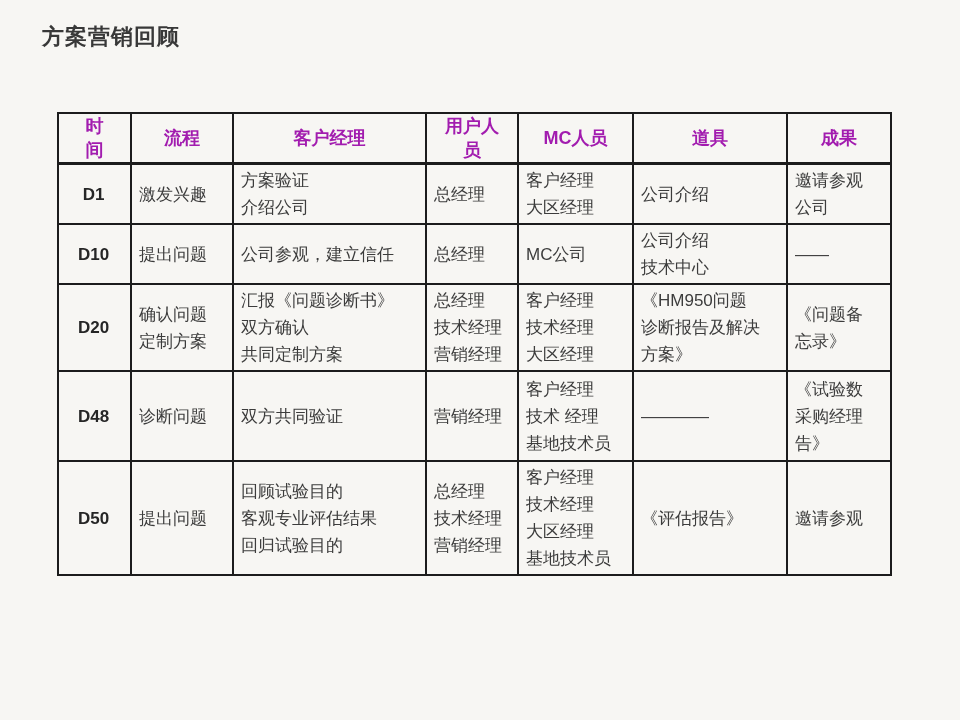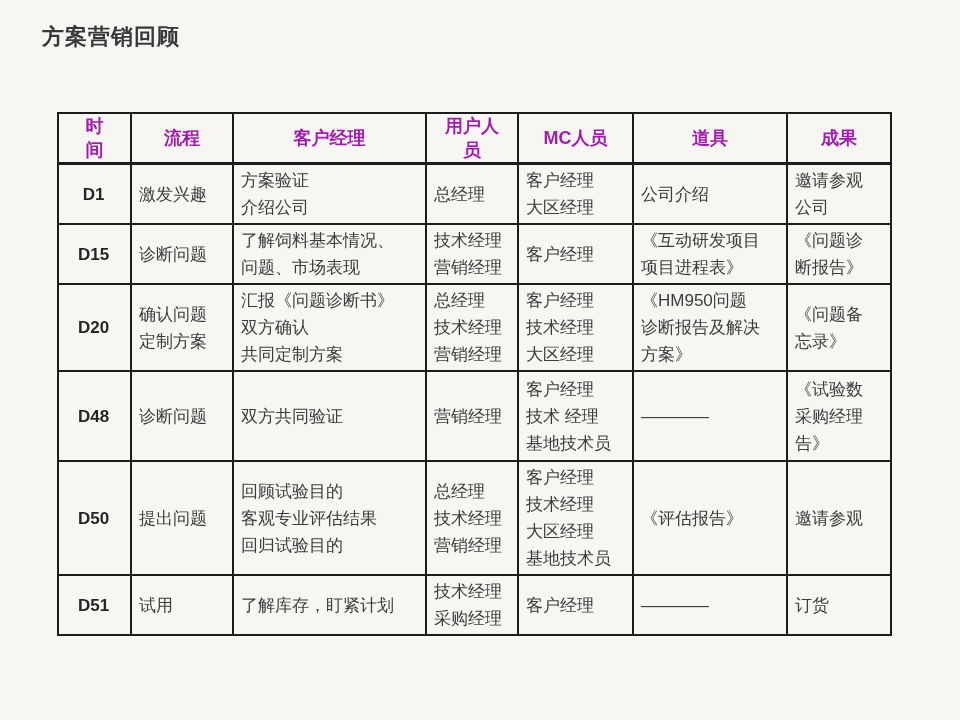--- a/index.html
+++ b/index.html
@@ -102,32 +102,29 @@
       <td>激发兴趣</td>
       <td>方案验证
 介绍公司</td>
       <td>总经理</td>
       <td>客户经理
 大区经理</td>
       <td>公司介绍</td>
       <td>邀请参观
 公司</td>
     </tr>
-    <tr class="r-2">
-      <td class="col-time">D15</td>
-      <td>诊断问题</td>
-      <td>了解饲料基本情况、
-问题、市场表现</td>
-      <td>技术经理
-营销经理</td>
-      <td>客户经理</td>
-      <td>《互动研发项目
-项目进程表》</td>
-      <td>《问题诊
-断报告》</td>
+    <tr class="r-1">
+      <td class="col-time">D10</td>
+      <td>提出问题</td>
+      <td>公司参观，建立信任</td>
+      <td>总经理</td>
+      <td>MC公司</td>
+      <td>公司介绍
+技术中心</td>
+      <td>——</td>
     </tr>
     <tr class="r-3">
       <td class="col-time">D20</td>
       <td>确认问题
 定制方案</td>
       <td>汇报《问题诊断书》
 双方确认
 共同定制方案</td>
       <td>总经理
 技术经理
@@ -163,24 +160,14 @@
       <td>总经理
 技术经理
 营销经理</td>
       <td>客户经理
 技术经理
 大区经理
 基地技术员</td>
       <td>《评估报告》</td>
       <td>邀请参观</td>
     </tr>
-    <tr class="r-6">
-      <td class="col-time">D51</td>
-      <td>试用</td>
-      <td>了解库存，盯紧计划</td>
-      <td>技术经理
-采购经理</td>
-      <td>客户经理</td>
-      <td>————</td>
-      <td>订货</td>
-    </tr>
   </tbody>
 </table>
 
 </body></html>

